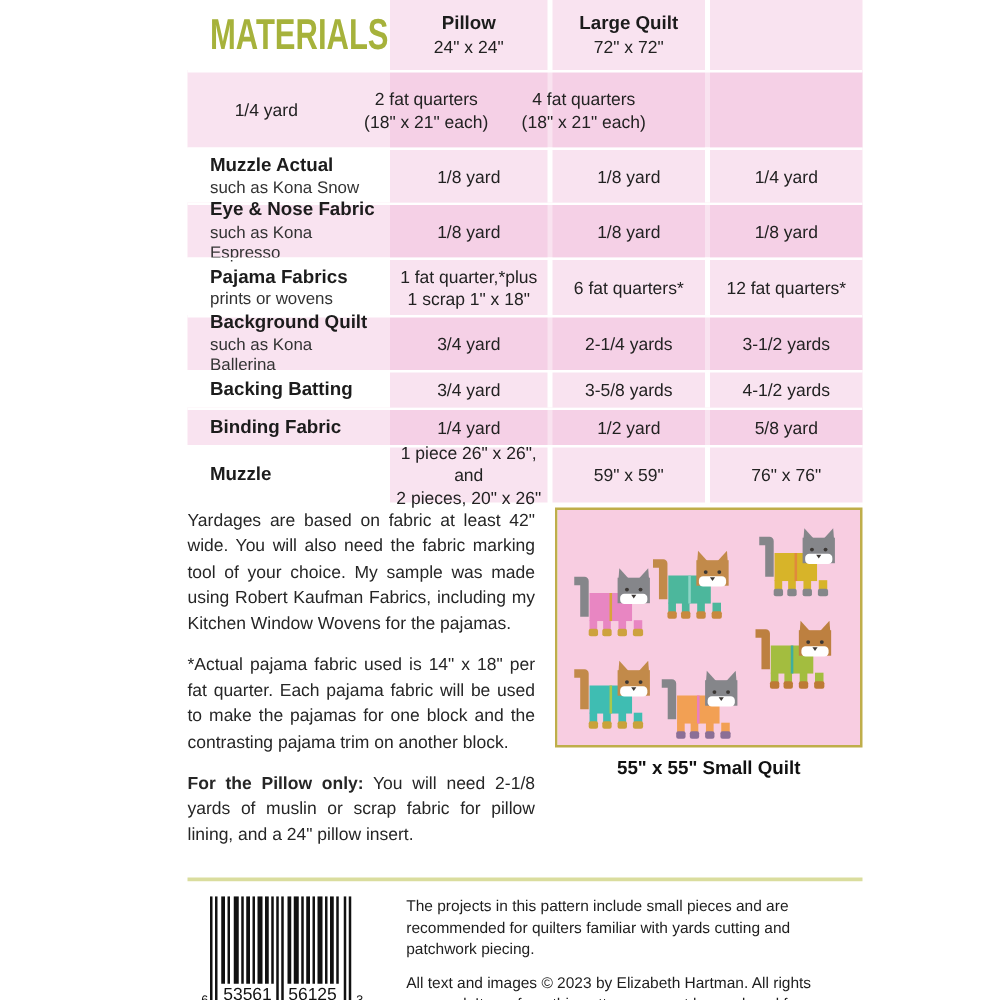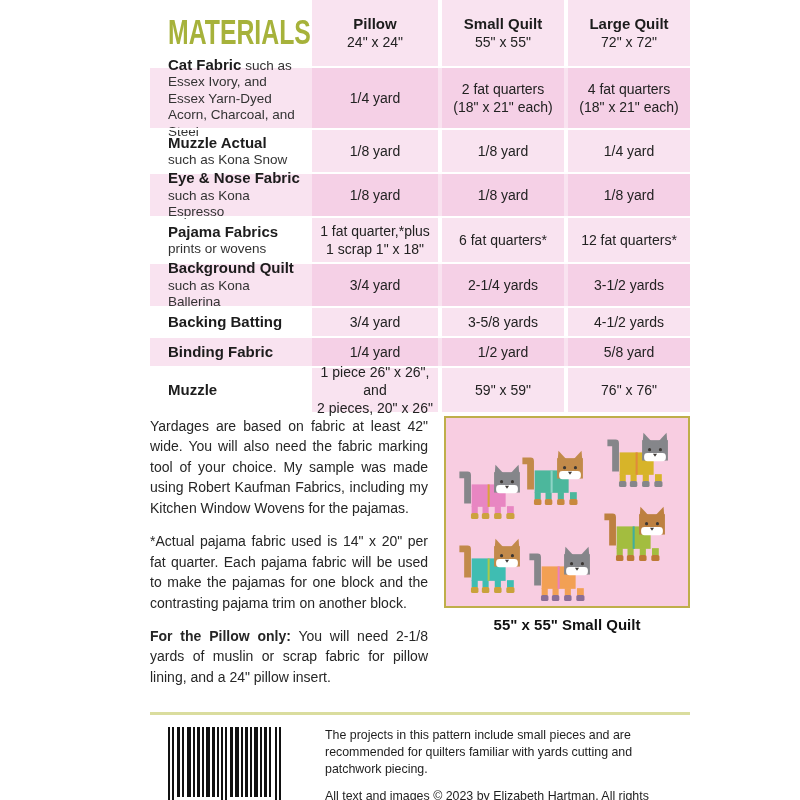--- a/index.html
+++ b/index.html
@@ -23,21 +23,21 @@
   .cl{width:162px;box-sizing:border-box;padding:0 6px 0 18px;
       display:flex;flex-direction:column;justify-content:center;
       font-size:13.5px;line-height:1.22;}
   .rname{font-weight:bold;font-size:15px;color:#1c1c1c;}
   .rdesc{font-weight:normal;color:#333;}
   .cv{box-sizing:border-box;display:flex;align-items:center;justify-content:center;
       text-align:center;font-size:14px;line-height:1.3;white-space:pre-line;color:#222;}
   .cv1{width:126px;margin-right:4px;}
   .cv2{width:122px;margin-right:4px;}
   .cv3{width:122px;}
-  .rhead{height:66px;}
+  .rhead{height:56px;}
   .title{margin:0;font-size:31px;font-weight:bold;color:#a6b23b;
          letter-spacing:0px;transform:scaleX(0.8) scaleY(1.12);transform-origin:left center;
          white-space:nowrap;}
   .chead{display:flex;flex-direction:column;align-items:center;line-height:1.25;}
   .chead .cname{font-weight:bold;font-size:15px;color:#1c1c1c;}
   .chead .csize{font-size:14px;}
 
   
   .mid{display:flex;margin-top:4px;gap:16px;}
   .paras{width:282px;font-size:14px;line-height:1.46;text-align:justify;}
@@ -64,33 +64,26 @@
     <div class="band band2"></div>
     <div class="band band3"></div>
 
     <div class="mrow rhead">
       <div class="cl">
           <h1 class="title">MATERIALS</h1>
         </div>
       <div class="cv cv1"><div class="chead">
         <span class="cname">Pillow</span>
         <span class="csize">24" x 24"</span></div></div>
-      <div class="cv cv2"><div class="chead">
-        <span class="cname">Small Quilt</span>
-        <span class="csize">55" x 55"</span></div></div>
       <div class="cv cv3"><div class="chead">
         <span class="cname">Large Quilt</span>
         <span class="csize">72" x 72"</span></div></div>
     </div>
 
     <div class="mrow shade" style="height:62px">
-      <div class="cl">
-        <div><span class="rname">Cat Fabric</span>
-        <span class="rdesc">such as Essex Ivory, and Essex Yarn-Dyed Acorn, Charcoal, and Steel</span></div>
-      </div>
       <div class="cv cv1">1/4 yard</div>
       <div class="cv cv2">2 fat quarters
 (18" x 21" each)</div>
       <div class="cv cv3">4 fat quarters
 (18" x 21" each)</div>
     </div>
 
     <div class="mrow" style="height:44px">
       <div class="cl">
         <span class="rname">Muzzle Actual</span>
@@ -157,21 +150,21 @@
       <div class="cv cv1">1 piece 26" x 26", and
 2 pieces, 20" x 26"</div>
       <div class="cv cv2">59" x 59"</div>
       <div class="cv cv3">76" x 76"</div>
     </div>
   </div>
 
   <div class="mid">
     <div class="paras">
       <p>Yardages are based on fabric at least 42" wide. You will also need the fabric marking tool of your choice. My sample was made using Robert Kaufman Fabrics, including my Kitchen Window Wovens for the pajamas.</p>
-      <p>*Actual pajama fabric used is 14" x 20" per fat quarter. Each pajama fabric will be used to make the pajamas for one block and the contrasting pajama trim on another block.</p>
+      <p>*Actual pajama fabric used is 14" x 18" per fat quarter. Each pajama fabric will be used to make the pajamas for one block and the contrasting pajama trim on another block.</p>
       <p><b>For the Pillow only:</b>
       <span>You will need 2-1/8 yards of muslin or scrap fabric for pillow lining, and a 24" pillow insert.</span></p>
     </div>
     <div class="quiltwrap">
       <div class="quilt">
         <svg id="quilt-svg" width="242" height="188" viewBox="0 0 242 188">
             <rect x="0" y="0" width="242" height="188" fill="#f8cde1"></rect>
             <g transform="translate(10,46) scale(0.68)">
     <polyline points="5,16 17,16 17,58" fill="none" stroke="#85868a" stroke-width="10" stroke-linejoin="round"></polyline>
     <rect x="23" y="30" width="50" height="33" fill="#e886c2"></rect>

